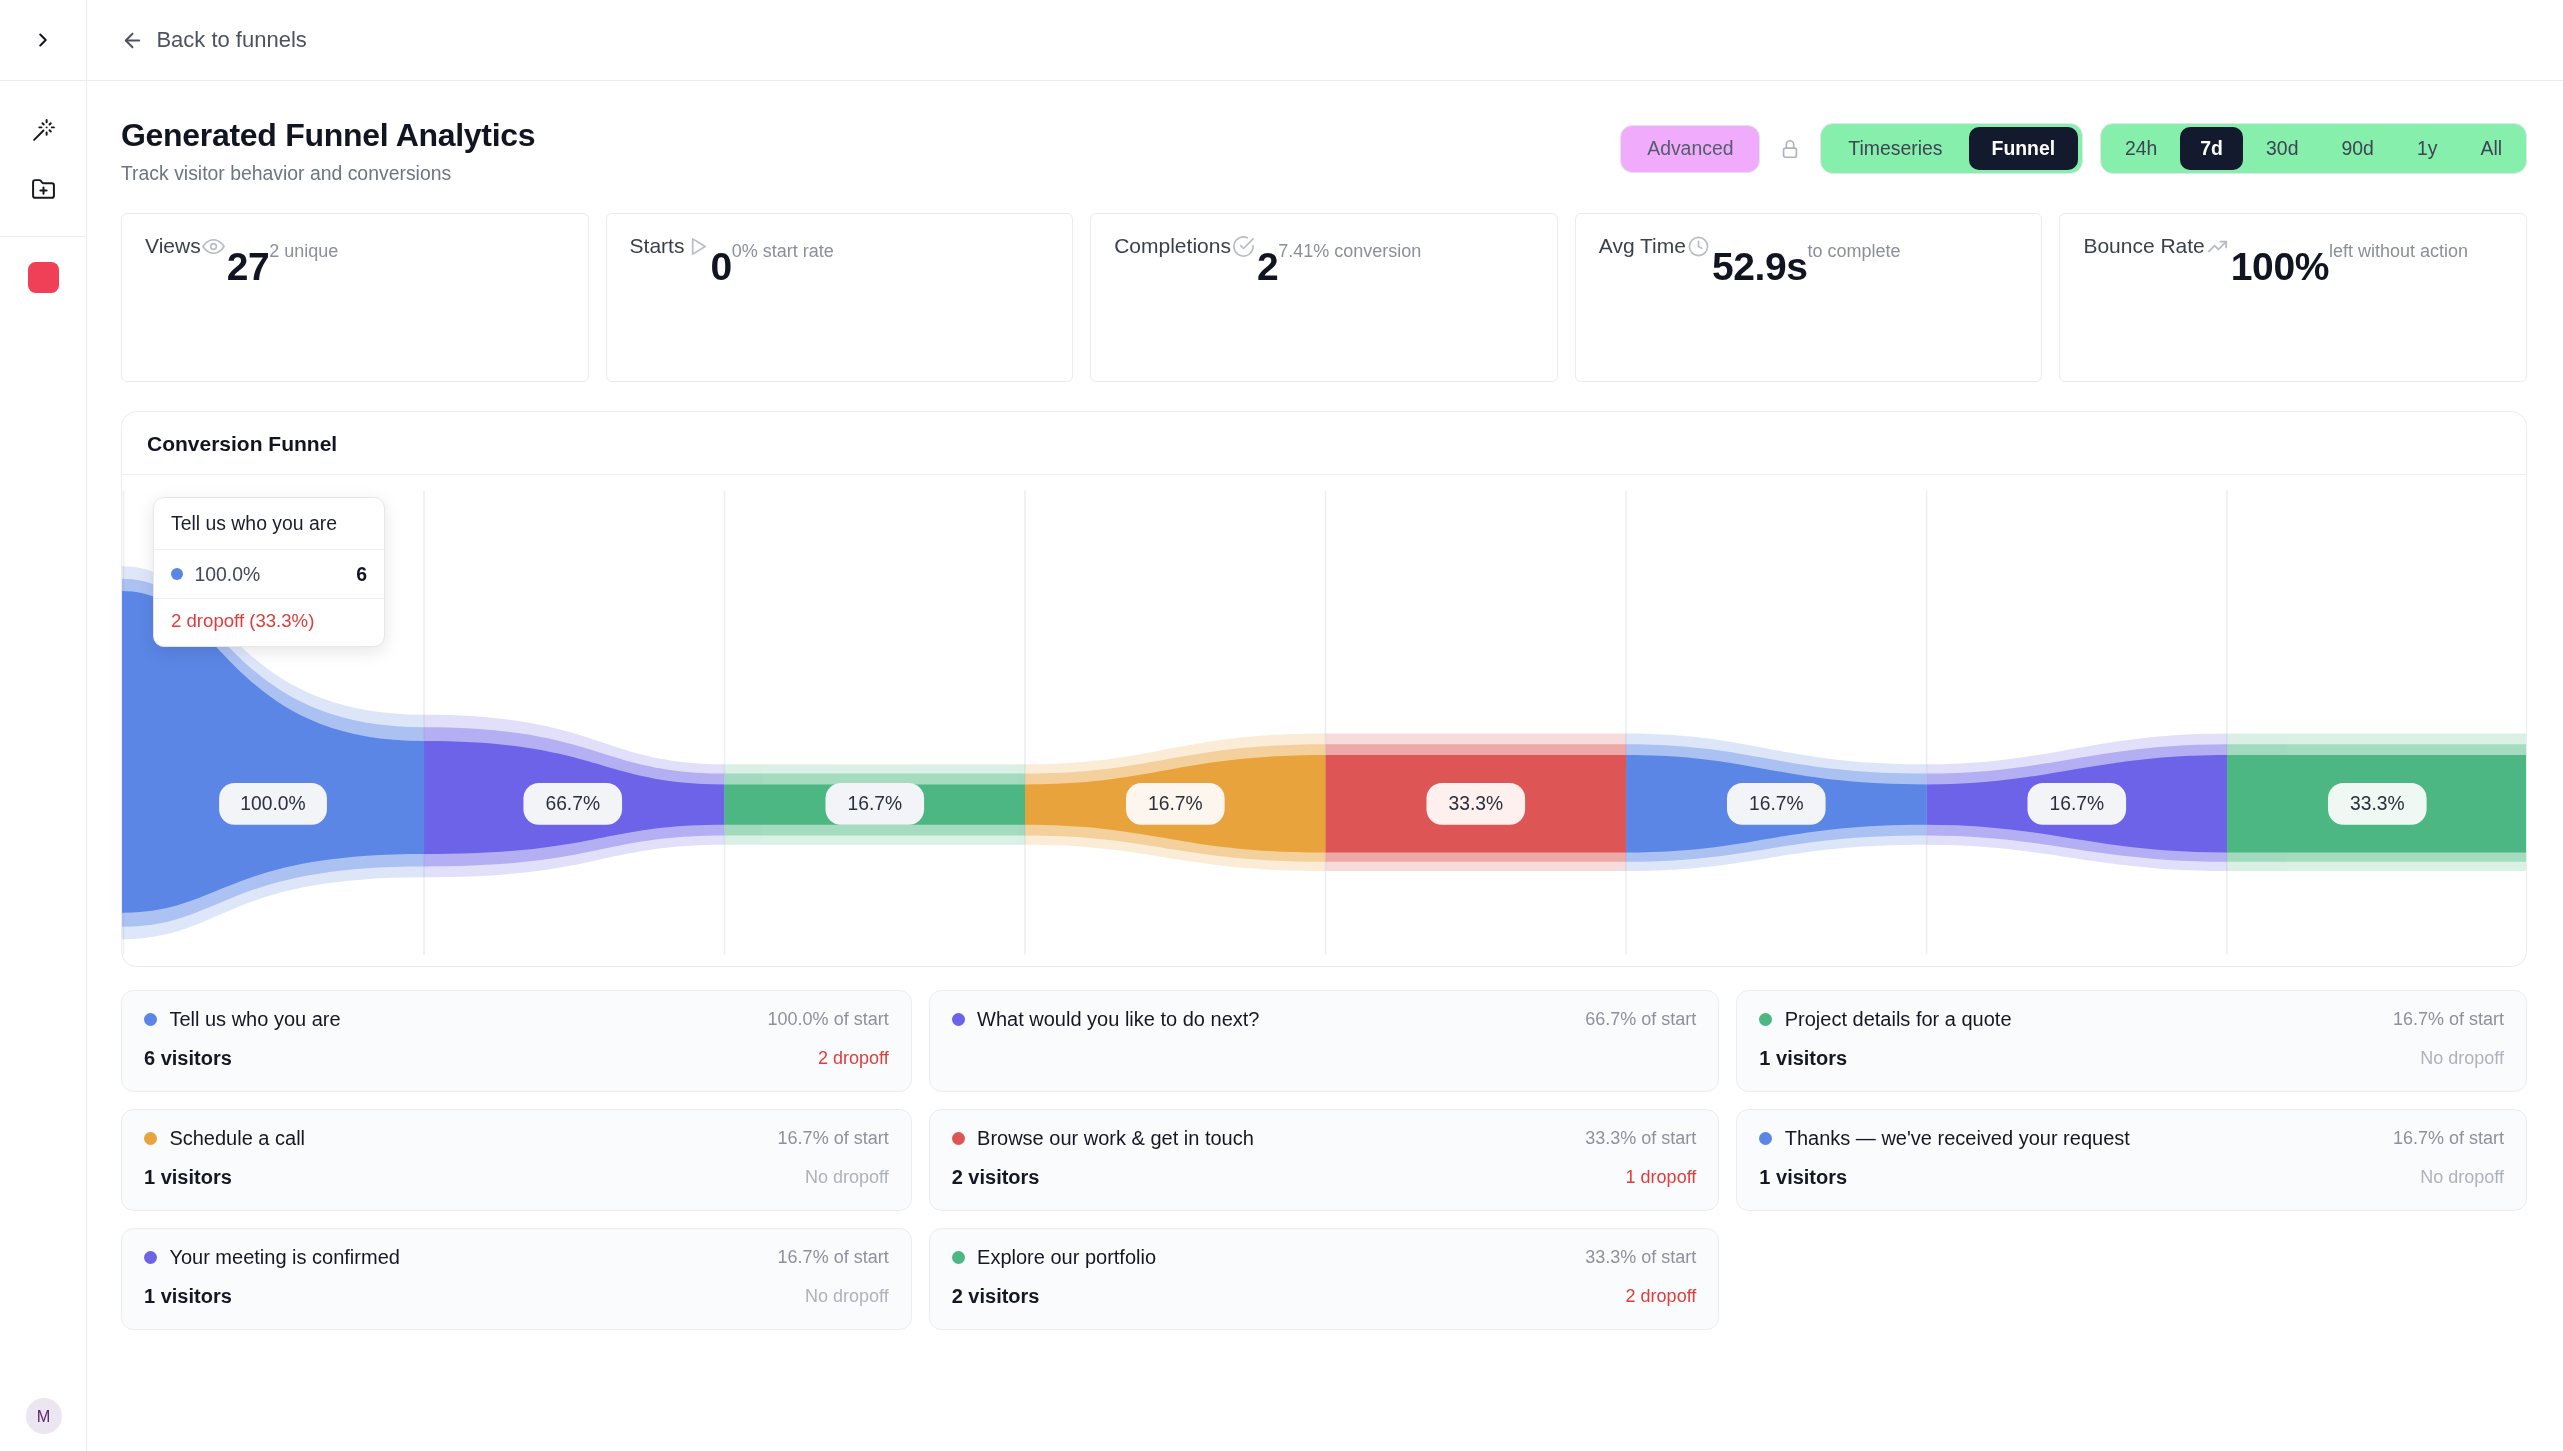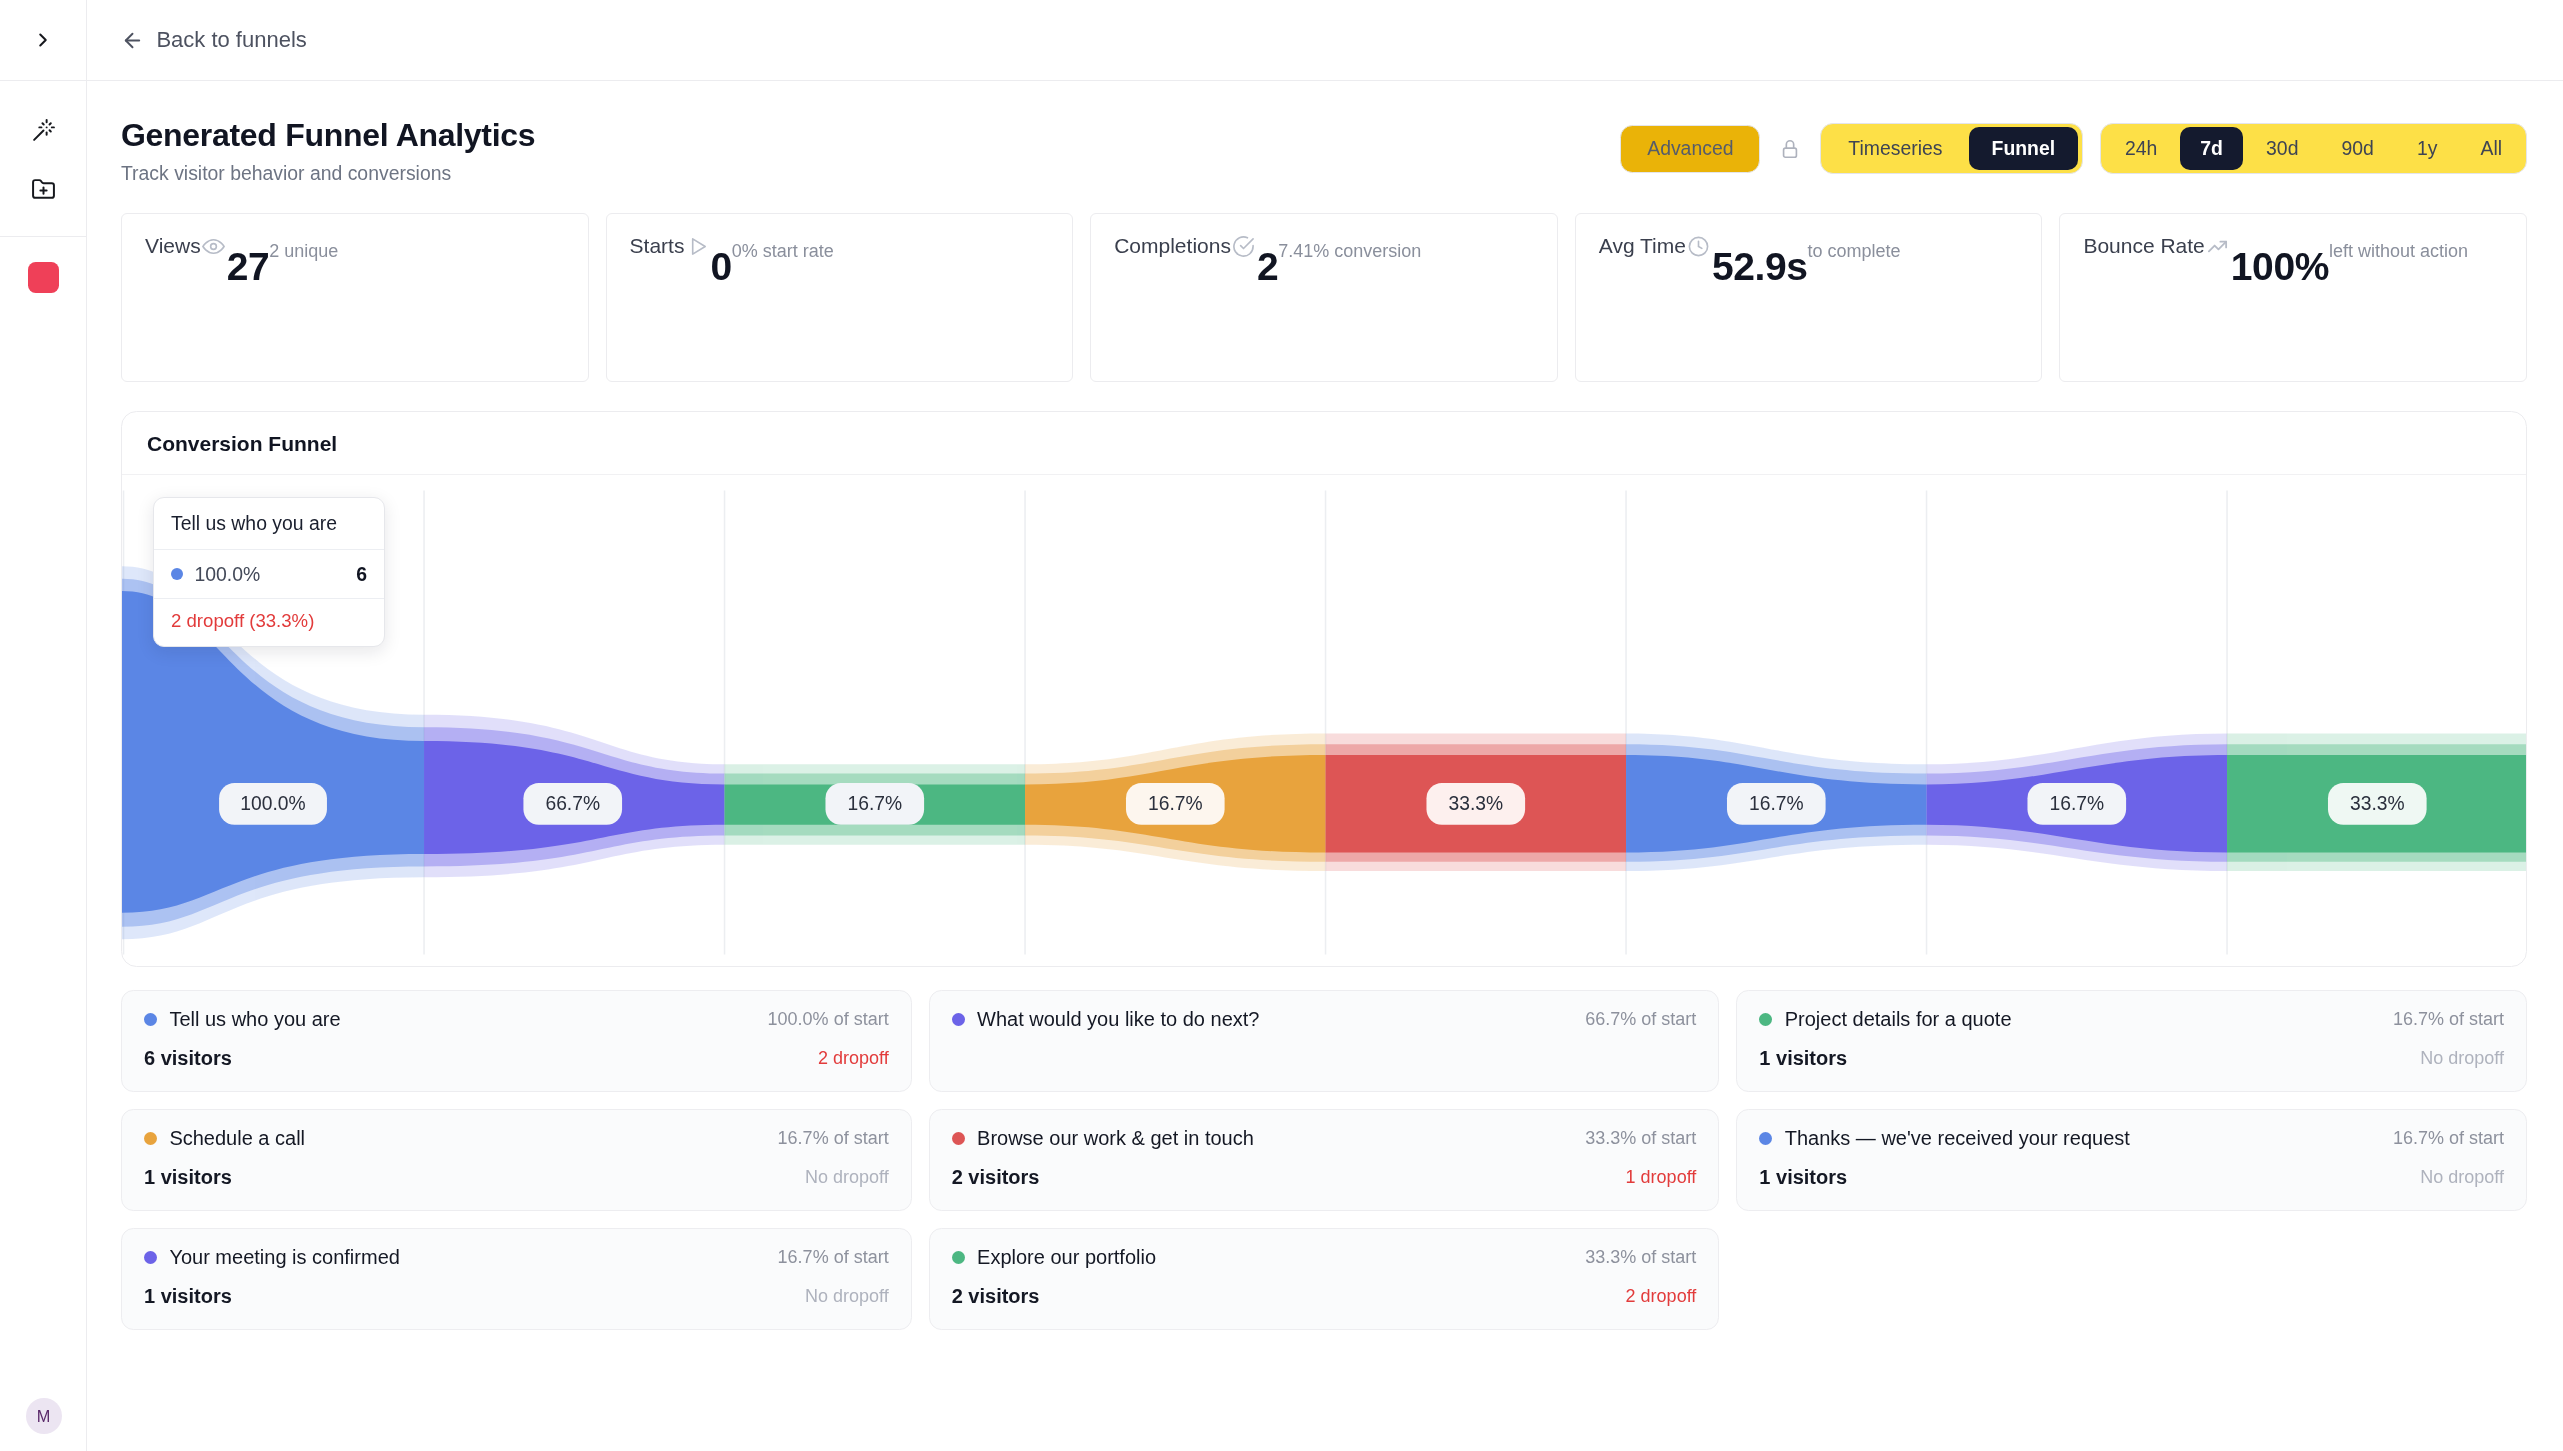--- a/index.html
+++ b/index.html
@@ -67,29 +67,29 @@
   .title-block .page-title {
     font-size: 32px; font-weight: 700; color: #111522; letter-spacing: -0.3px;
   }
   .title-block .page-sub {
     margin-top: 7.7px; font-size: 19.4px; color: #6d7483;
   }
 
   .head-controls { display: flex; align-items: center; gap: 17px; padding-top: 6.2px; }
   .btn-advanced {
     height: 48px; padding: 0 26px; border-radius: 12.4px;
-    border: 0.8px solid #e4e5ea; background: #eab308;
+    border: 0.8px solid #e4e5ea; background: #f0abfc;
     font-size: 19.4px; color: #565c6a; cursor: pointer;
     display: flex; align-items: center;
   }
   .lock-wrap { width: 26px; height: 31px; display: flex; align-items: center; justify-content: center; color: #aeb2bd; }
 
   .seg {
     height: 51px; border: 0.8px solid #e4e5ea; border-radius: 13px;
-    display: flex; align-items: center; padding: 3.9px; gap: 3.1px; background: #fde047;
+    display: flex; align-items: center; padding: 3.9px; gap: 3.1px; background: #86efac;
   }
   .seg-item {
     height: 43px; padding: 0 23px; border-radius: 10px;
     display: flex; align-items: center; justify-content: center;
     font-size: 19.4px; color: #3e4453; cursor: pointer; white-space: nowrap;
   }
   .seg-item.active { background: #141a2e; color: #ffffff; font-weight: 600; text-align: center; }
   .seg.range .seg-item { padding: 0 20px; }
 
   

